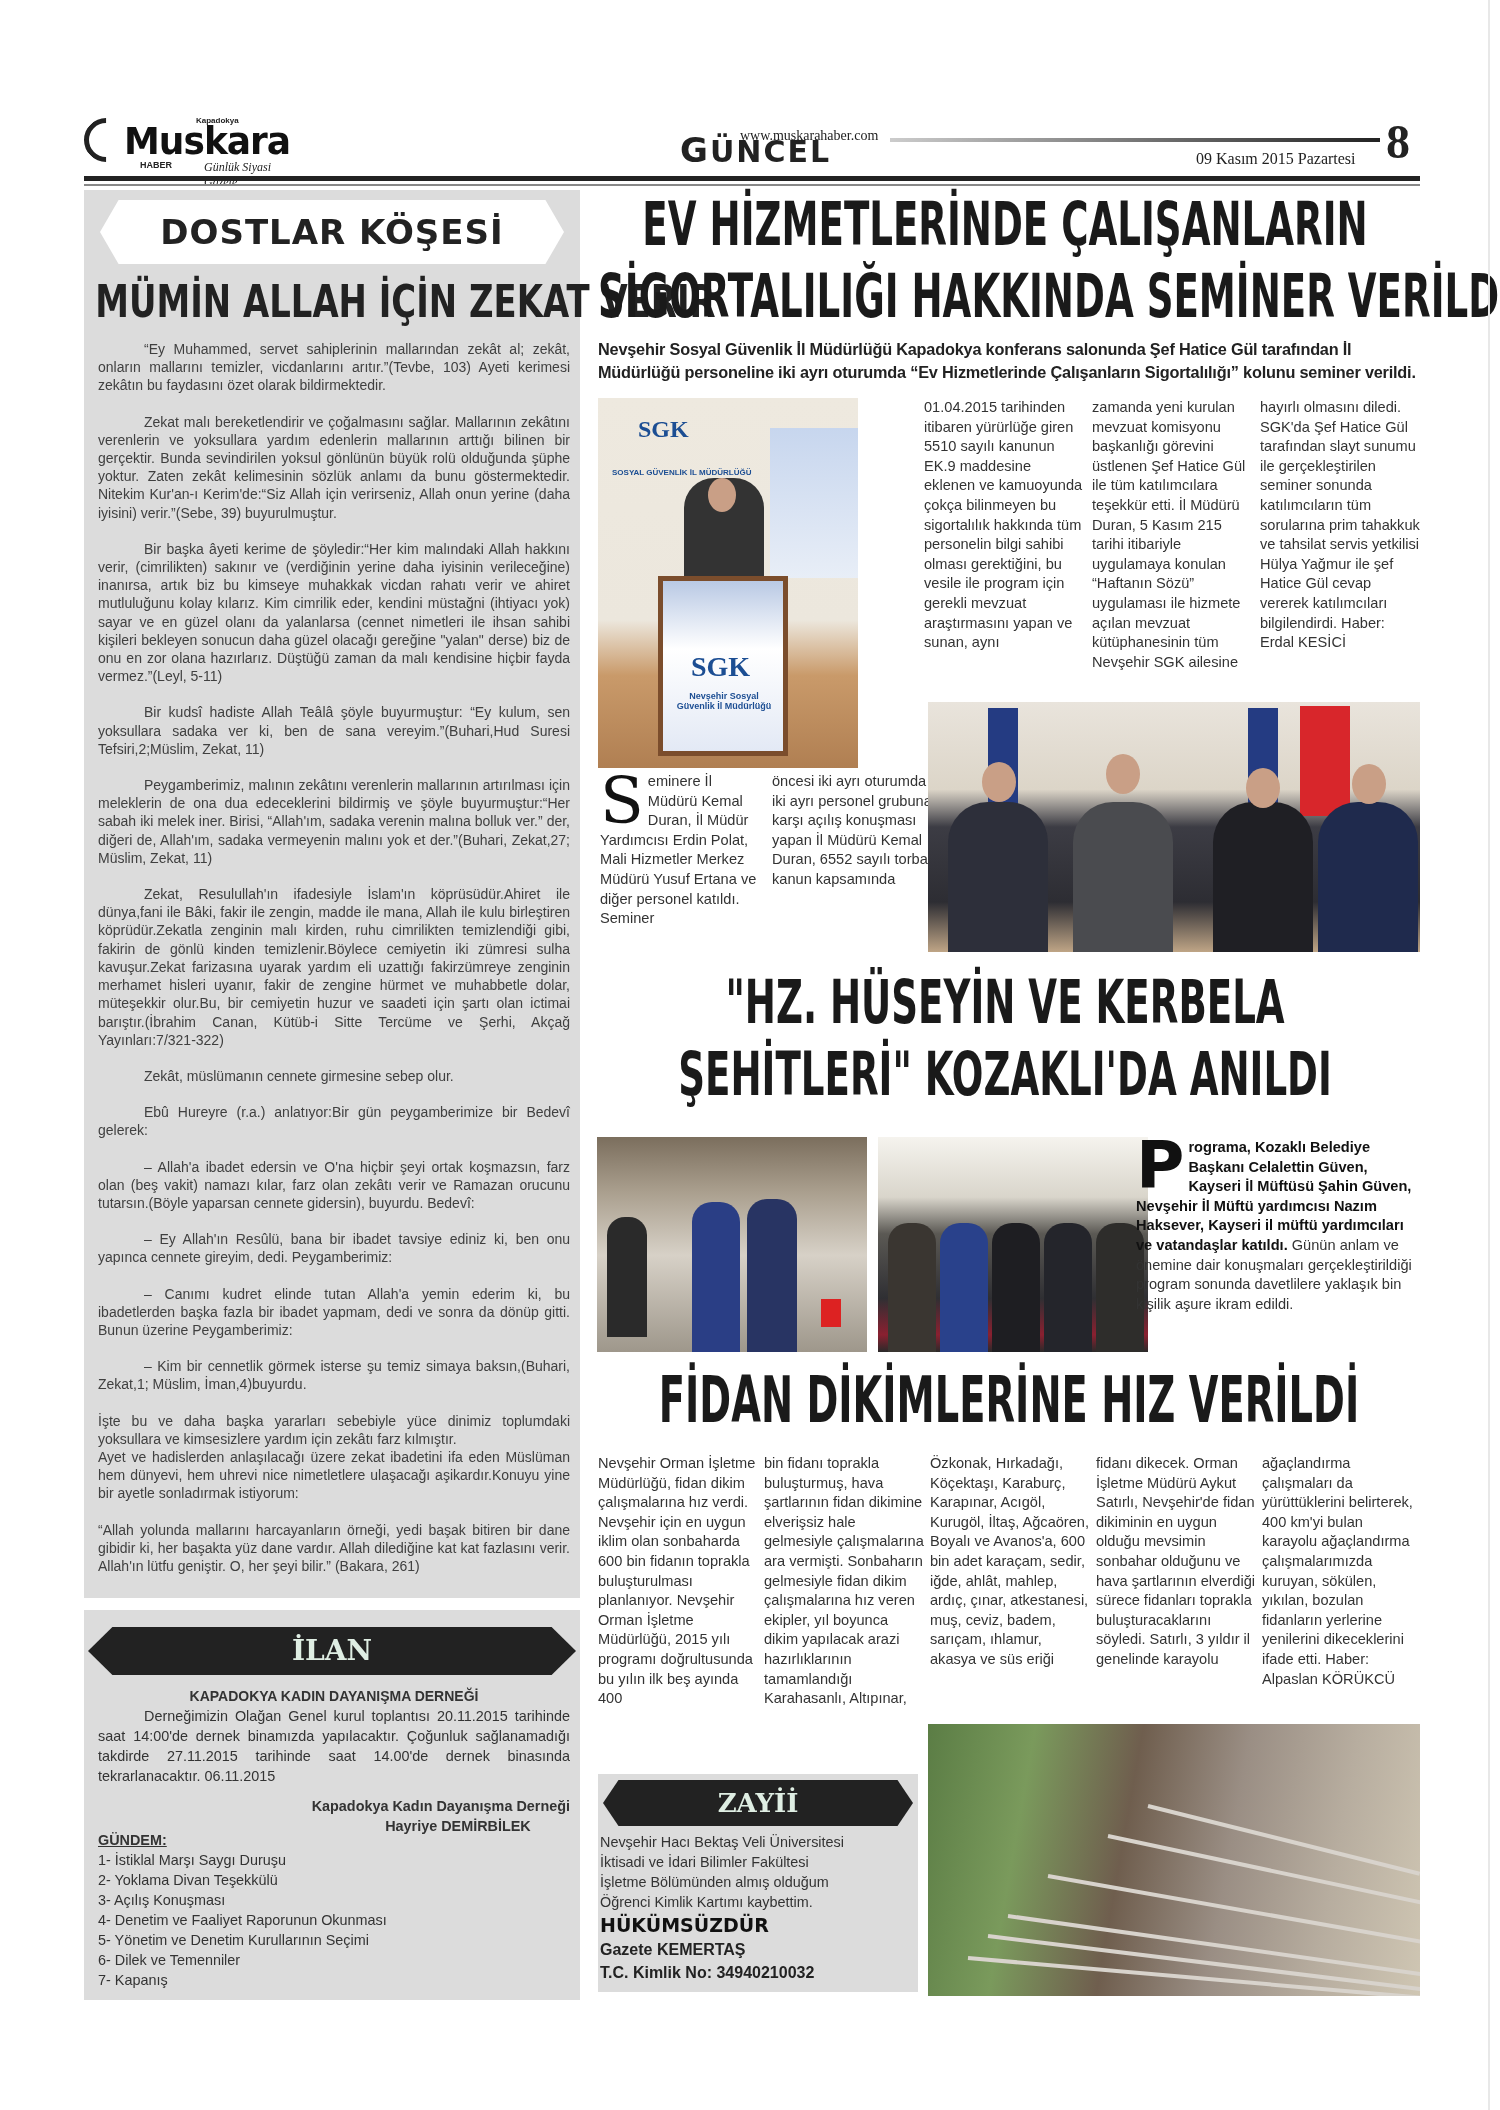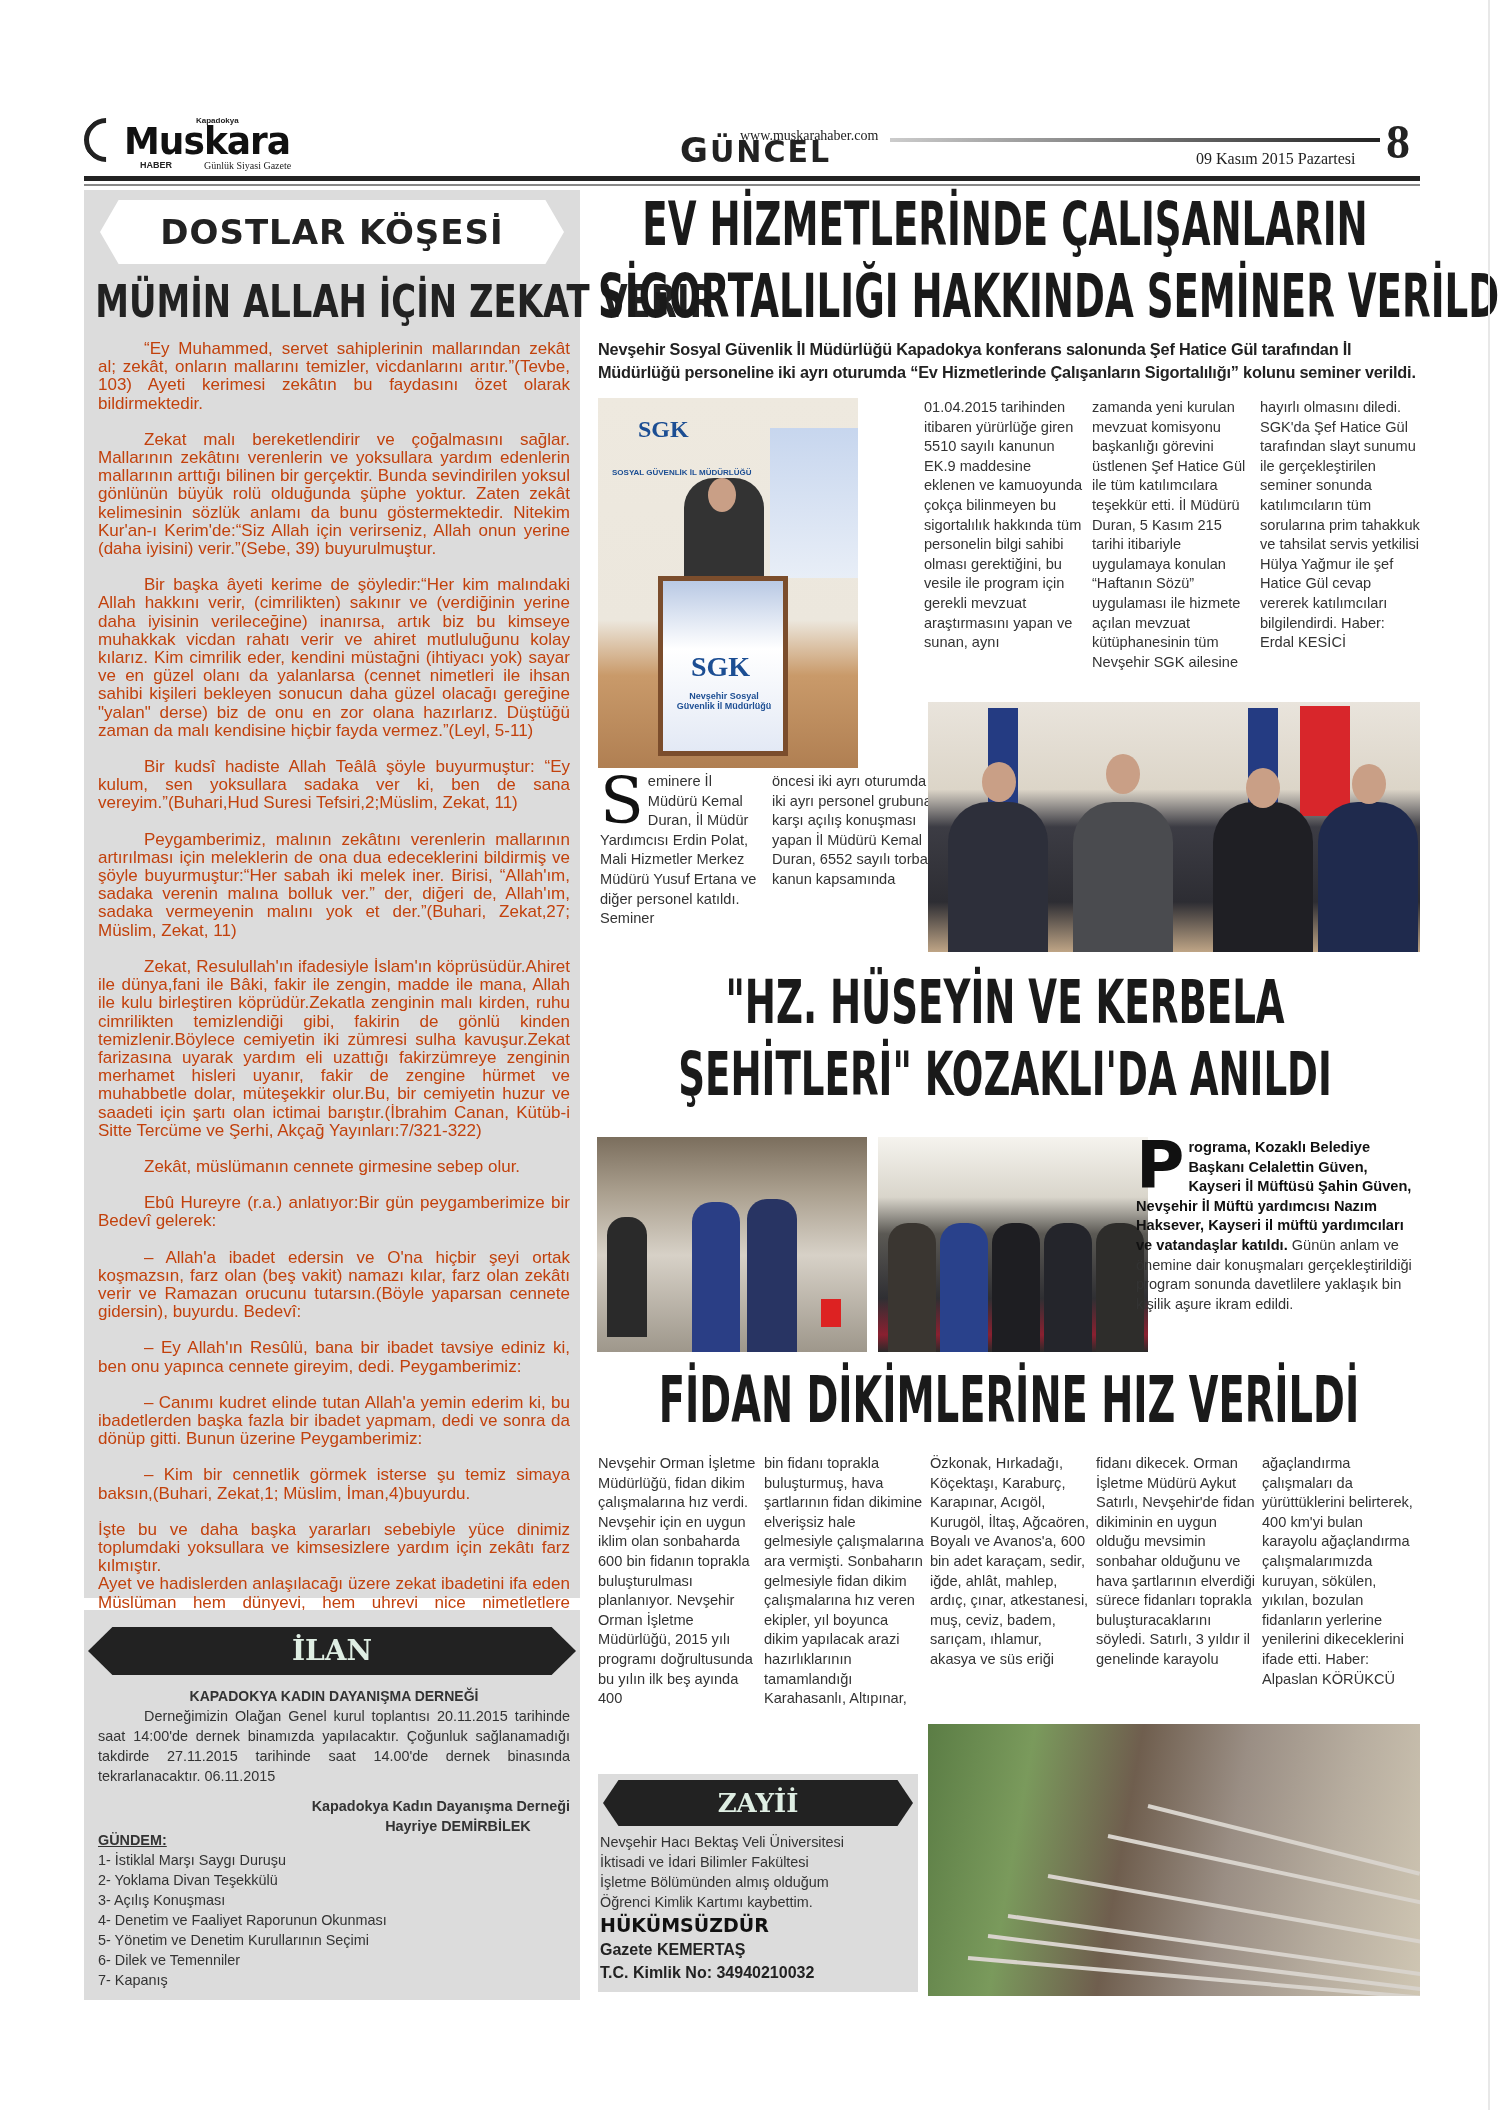--- a/index.html
+++ b/index.html
@@ -4,36 +4,36 @@
 <style>
 *{box-sizing:border-box;margin:0;padding:0}
 html,body{width:1500px;height:2110px;background:#fff;overflow:hidden}
 body{position:relative;font-family:"Liberation Sans",sans-serif;color:#222}
 .abs{position:absolute}
 
 #logo{left:84px;top:114px;width:220px;height:60px}
 #logo .brand{position:absolute;left:40px;top:6px;font-family:"DejaVu Sans",sans-serif;font-weight:900;font-size:36px;letter-spacing:-1px;color:#111;transform:scaleY(1.05)}
 #logo .kap{position:absolute;left:112px;top:2px;font-size:8px;font-weight:bold}
 #logo .haber{position:absolute;left:56px;top:46px;font-size:9px;font-weight:bold}
-#logo .slogan{position:absolute;left:120px;top:46px;font-size:10px;font-family:"Liberation Serif",serif}
+#logo .slogan{position:absolute;left:120px;top:46px;font-size:12px;font-style:italic;font-family:"Liberation Serif",serif}
 #logo .swirl{position:absolute;left:0;top:4px;width:44px;height:44px;border:5px solid #222;border-radius:50%;border-right-color:transparent;border-top-color:transparent;transform:rotate(45deg)}
 #section{left:680px;top:130px;font-family:"DejaVu Sans",sans-serif;font-weight:900;font-size:30px;letter-spacing:2px;color:#222}
 #section .big{font-size:34px}
 #url{left:740px;top:128px;font-family:"Liberation Serif",serif;font-size:14px}
 #hdrline{left:890px;top:138px;width:490px;height:4px;background:linear-gradient(90deg,#ccc,#222)}
 #date{left:1196px;top:150px;font-family:"Liberation Serif",serif;font-size:16px}
 #pagenum{left:1386px;top:118px;font-family:"Liberation Serif",serif;font-weight:bold;font-size:48px;line-height:1}
 #rule1{left:84px;top:176px;width:1336px;height:5px;background:#222}
 #rule2{left:84px;top:184px;width:1336px;height:2px;background:#888}
 
 #leftcol{left:84px;top:190px;width:496px;height:1408px;background:#dcdcdc}
 #dostlar{left:100px;top:200px;width:464px;height:64px;background:#fff;clip-path:polygon(4% 0,96% 0,100% 50%,96% 100%,4% 100%,0 50%)}
 #dostlar span{display:block;text-align:center;font-family:"DejaVu Sans",sans-serif;font-weight:900;font-size:34px;line-height:64px;letter-spacing:1px;color:#222}
 #mumin{left:94px;top:274px;width:480px;text-align:center;font-family:"DejaVu Sans",sans-serif;font-weight:900;font-size:44px;line-height:56px;color:#222;transform:scaleX(0.77);transform-origin:center;white-space:nowrap;margin-left:-70px;width:620px}
-#article1{left:98px;top:340px;width:472px;font-size:17px;line-height:18.2px;color:#c2410c;text-align:justify}
+#article1{left:98px;top:340px;width:472px;font-size:14px;line-height:18.2px;color:#404040;text-align:justify}
 #article1 p{margin-bottom:18px;text-indent:46px}
 #article1 p.ni{text-indent:0;margin-bottom:0}
 #article1 p.gap{margin-bottom:18px}
 
 #ilanbox{left:84px;top:1610px;width:496px;height:390px;background:#dcdcdc}
 .banner{position:absolute;background:#222;clip-path:polygon(5% 0,95% 0,100% 50%,95% 100%,5% 100%,0 50%)}
 .banner span{display:block;text-align:center;font-family:"DejaVu Serif",serif;font-weight:bold;color:#dfeee3}
 #ilanbanner{left:88px;top:1627px;width:488px;height:48px}
 #ilanbanner span{font-size:28px;line-height:48px}
 #ilan{left:98px;top:1686px;width:472px;font-size:14.4px;line-height:20px;color:#333}

